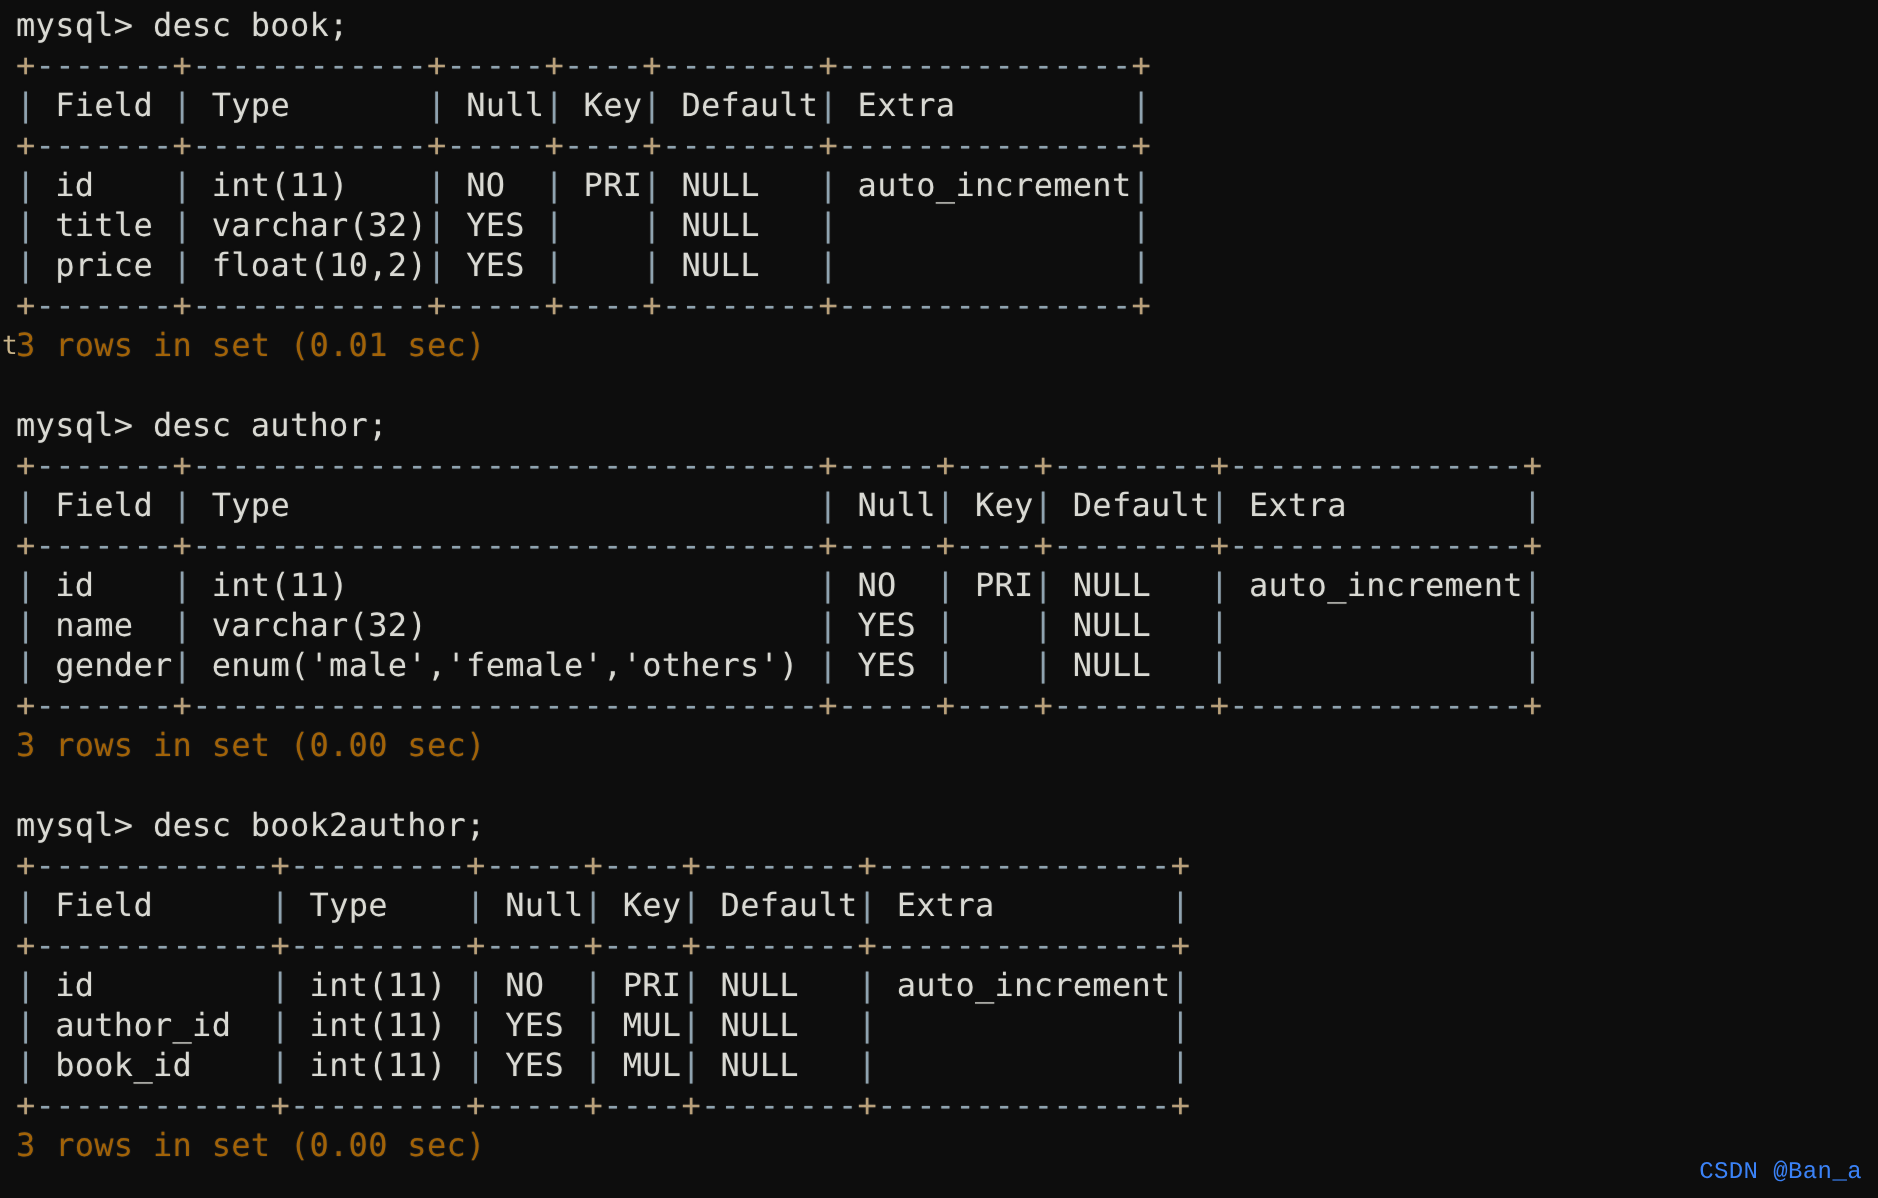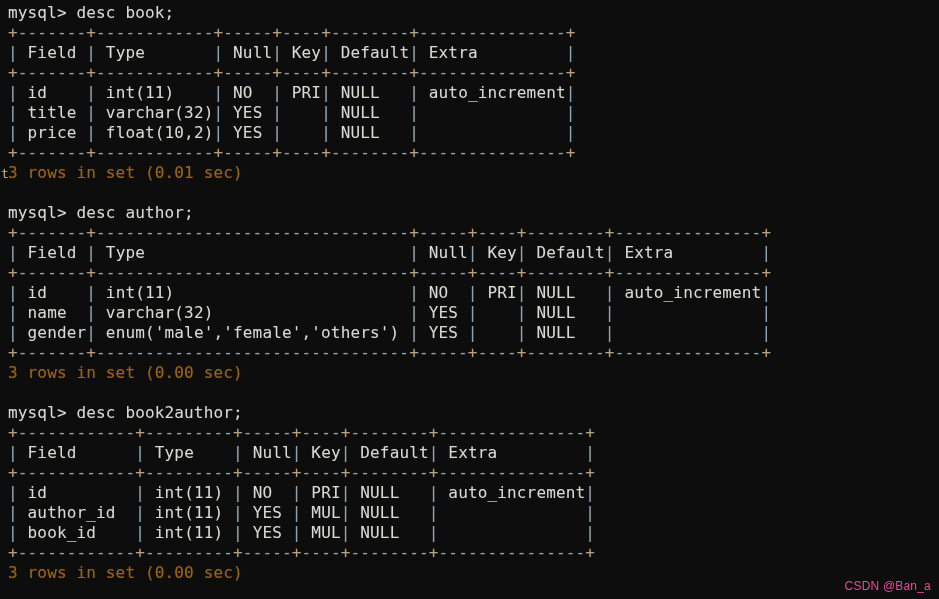--- a/index.html
+++ b/index.html
@@ -87,23 +87,23 @@
   .rule    { color: #8fa3b0; }
   .bar     { color: #8fa3b0; }
   .plus    { color: #b9a07a; }
   .cell    { color: #d9d9d3; }
   .status  { color: #a16207; }
 
   #watermark {
     position: absolute;
     right: 8px;
     bottom: 6px;
-    font-family: Liberation Sans, sans-serif;
+    font-family: Liberation Mono, monospace;
     font-size: 12px;
-    color: #ec4899;
+    color: #3b82f6;
     z-index: 4;
     letter-spacing: 0.2px;
   }
 </style>
 </head>
 <body>
 
 <div id="bg-window-sliver">
   <span class="frag f1">Ч</span>
   <span class="frag f2">—</span>

